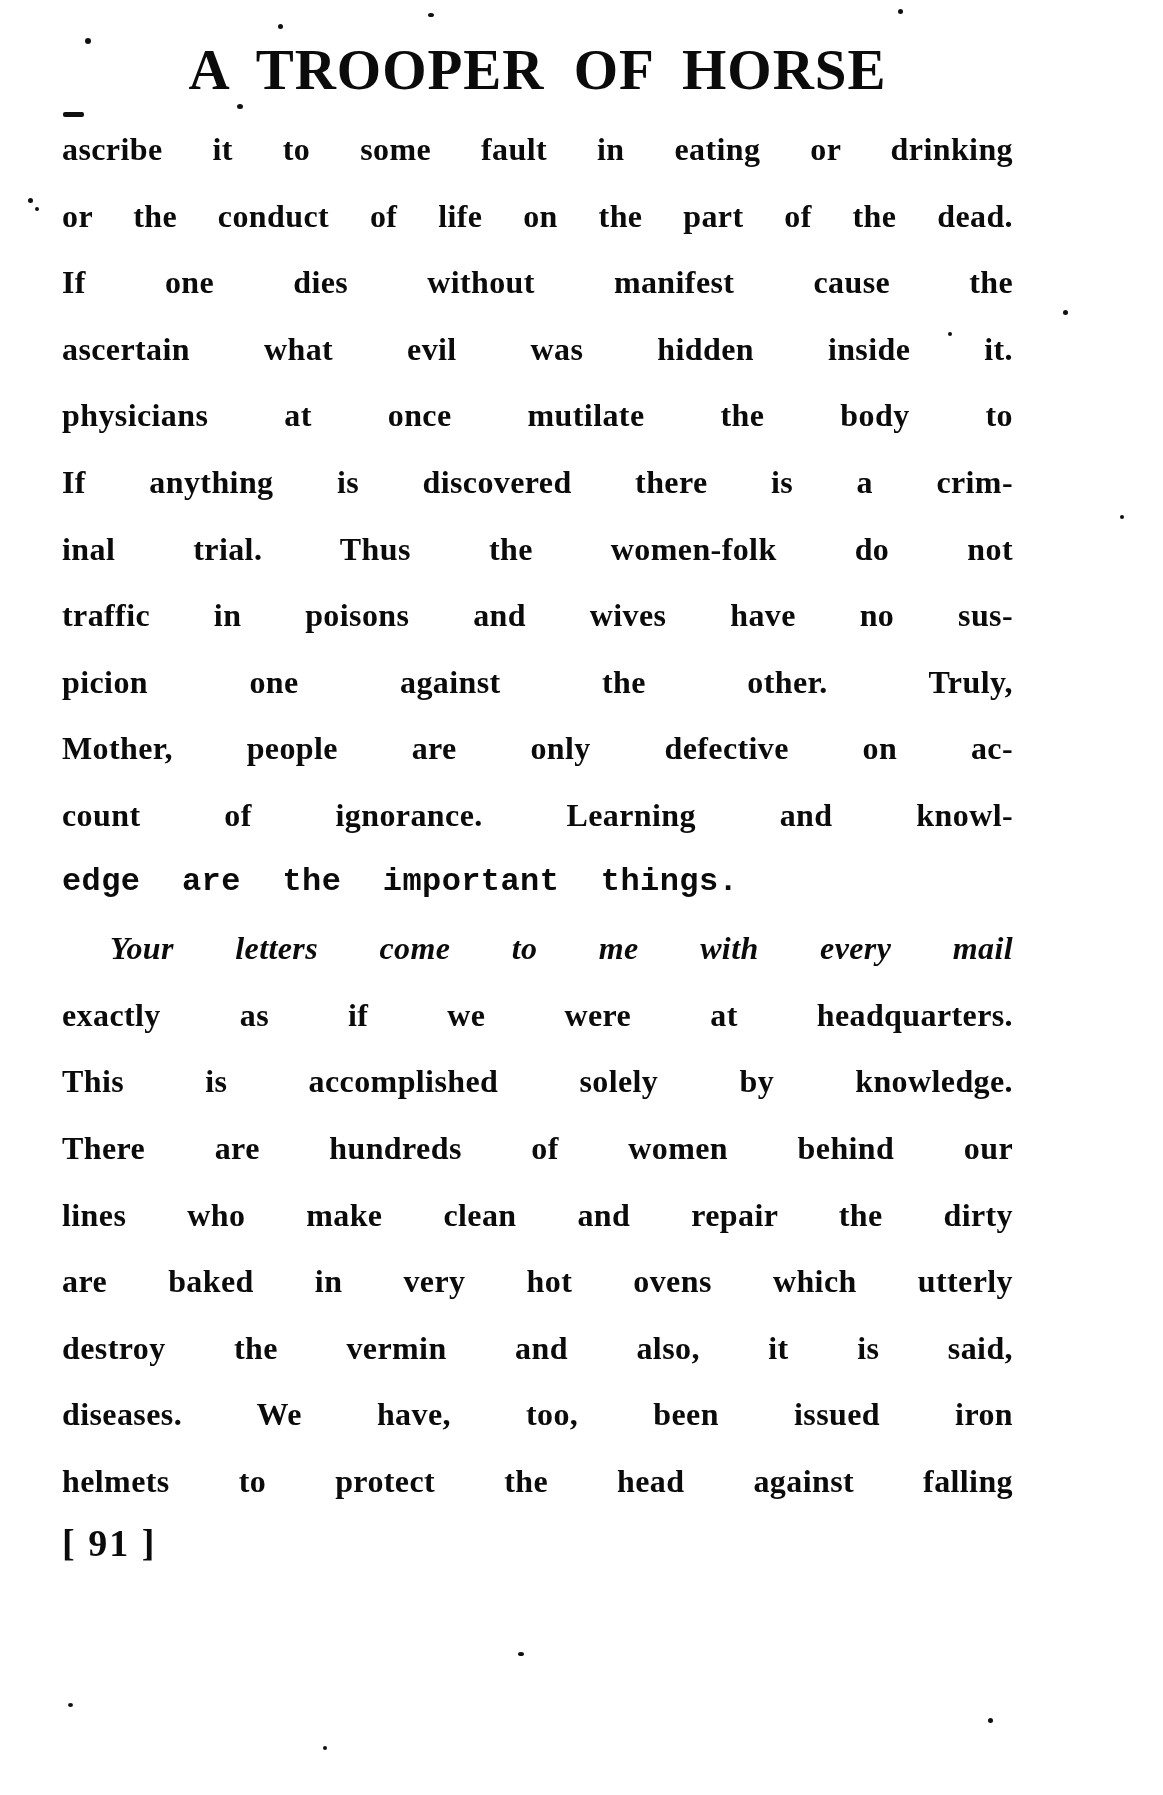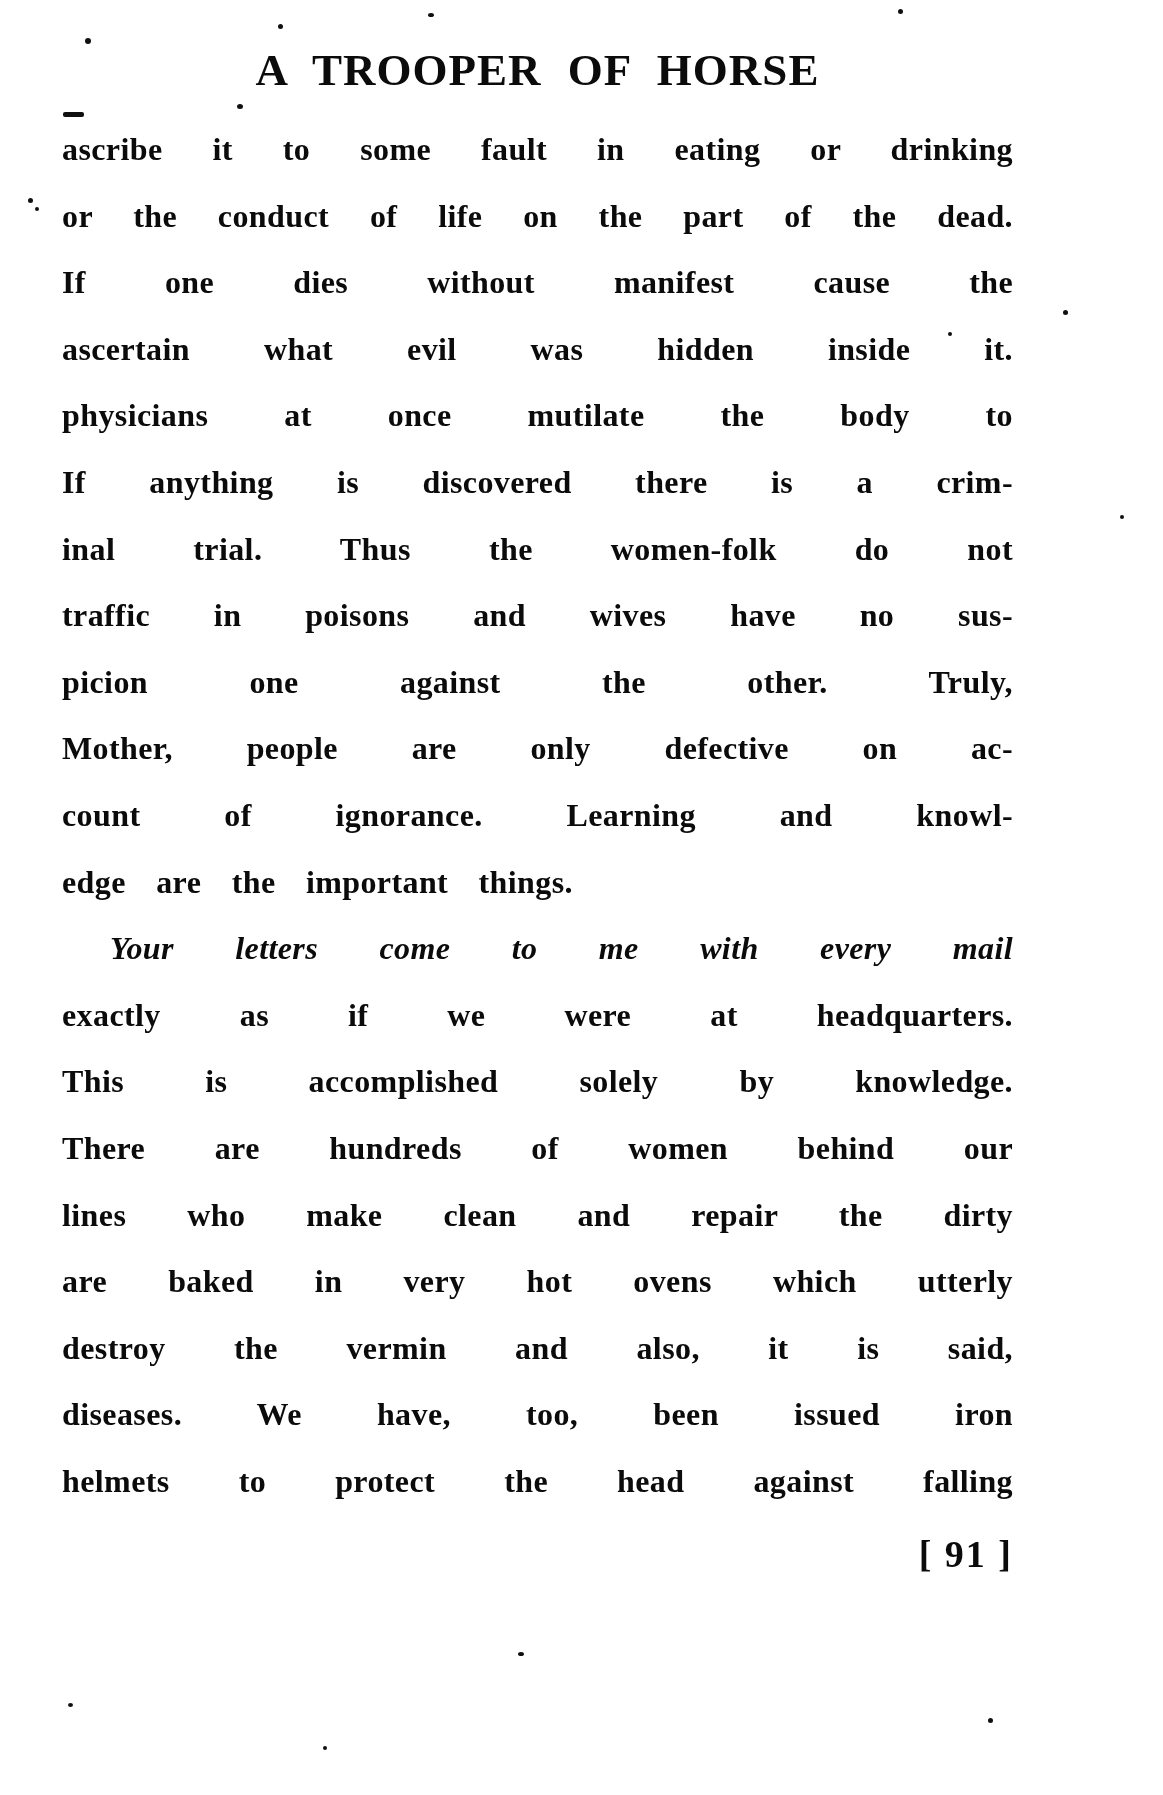--- a/index.html
+++ b/index.html
@@ -14,21 +14,21 @@
   }
   .column {
     position: absolute;
     left: 62px;
     top: 0;
     width: 951px;
   }
   .title {
     margin: 44px 0 0 0;
     text-align: center;
-    font-size: 45px;
+    font-size: 57px;
     font-weight: bold;
     letter-spacing: 1px;
     word-spacing: 14px;
     line-height: 52px;
     white-space: nowrap;
   }
   .body-text { margin-top: 20px; }
   .line {
     font-size: 32px;
     font-weight: bold;
@@ -36,25 +36,26 @@
     height: 66.6px;
     letter-spacing: 0.4px;
     text-align: justify;
     text-align-last: justify;
     overflow: visible;
   }
   .line.para-end {
     text-align: right;
     text-align-last: left;
     word-spacing: 22px;
+    font-family: Liberation Mono, monospace;
   }
   .line.indent { padding-left: 48px; font-style: italic; }
   .page-number {
-    margin-top: 13px;
-    text-align: right;
+    margin-top: 2px;
+    text-align: left;
     font-size: 38px;
     font-weight: bold;
     line-height: 54px;
     letter-spacing: 2px;
   }
   .speck {
     position: absolute;
     background: #101010;
     border-radius: 50%;
   }

